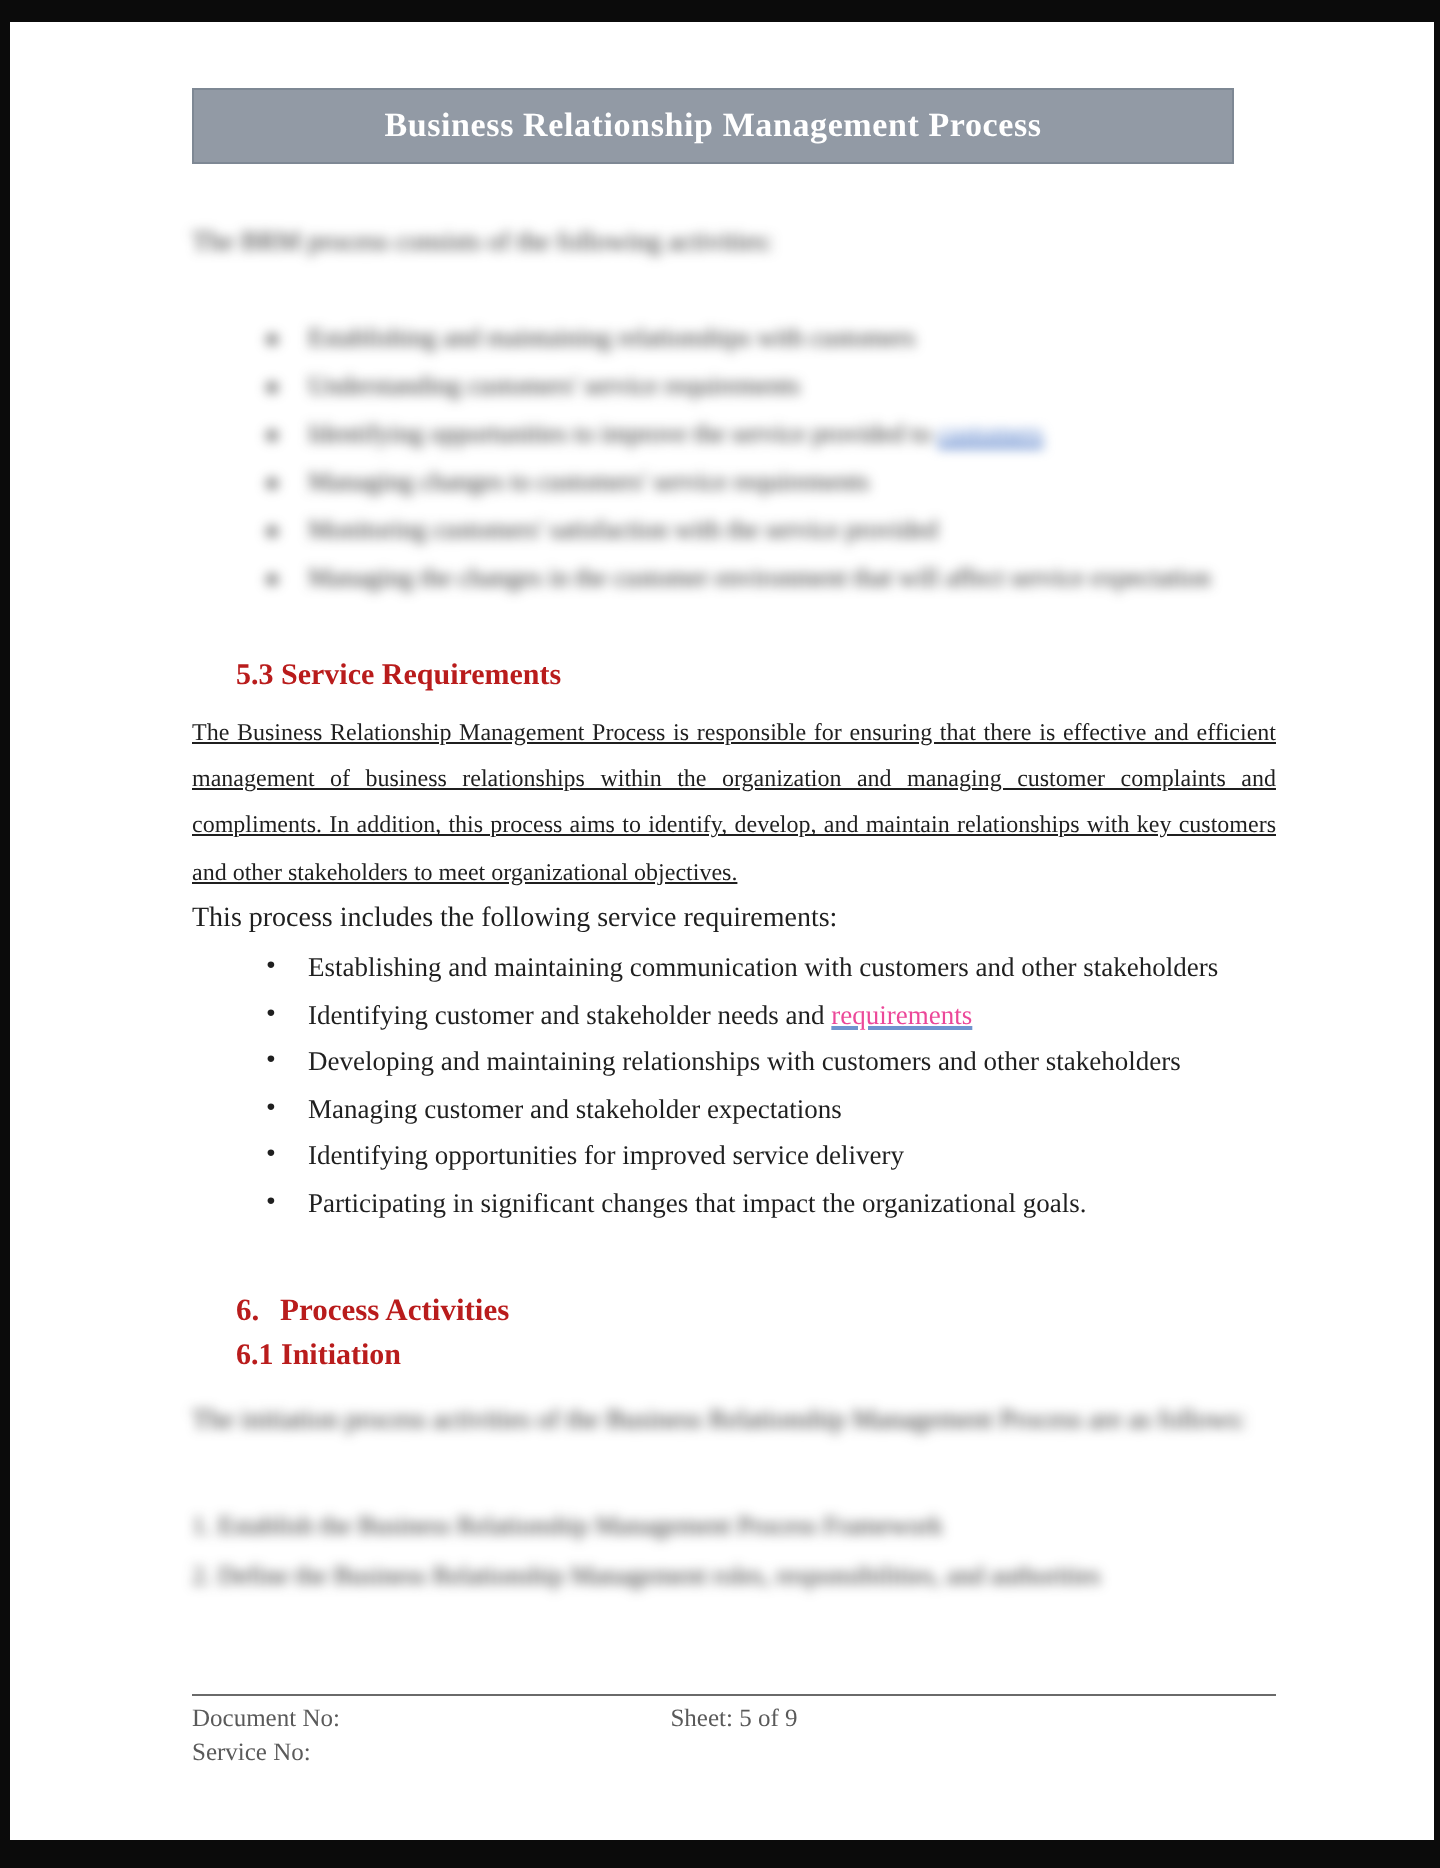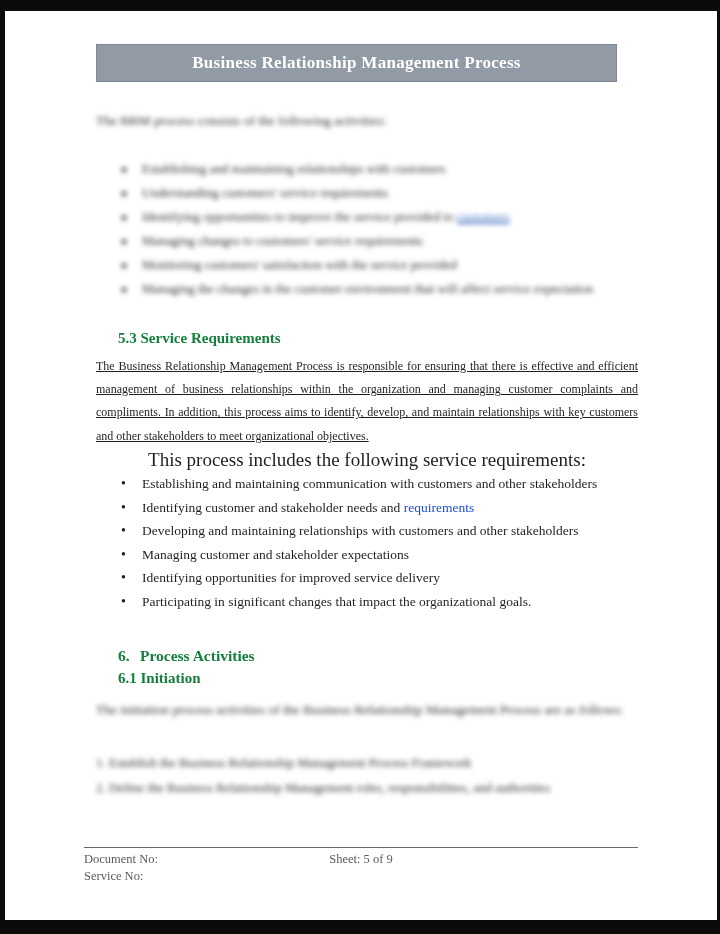--- a/index.html
+++ b/index.html
@@ -38,60 +38,60 @@
   }
 
   .blurred { filter: blur(2.8px); color: #2e2e2e; }
 
   .intro-blur {
     margin-top: 27px;
     font-size: 13.5px;
     line-height: 24px;
   }
 
-  ul.doc-list { list-style: none; margin: 4px; padding: 0; }
+  ul.doc-list { list-style: none; margin: 16px; padding: 0; }
   ul.doc-list li { position: relative; padding-left: 42px; }
 
   ul.blur-list { margin-top: 24px; }
   ul.blur-list li { line-height: 24px; font-size: 13px; }
   ul.blur-list li::before {
     content: "\2756";
     position: absolute; left: 20px; top: 1px;
     font-size: 9px; color: #2e2e2e;
   }
 
   .h2 {
-    font-weight: bold; color: #15803d;
+    font-weight: bold; color: #b91c1c;
     font-size: 15px; line-height: 22px;
   }
   .h2-53 { margin-top: 26px; padding-left: 22px; }
 
   .body-par {
     margin-top: 6px;
     font-size: 12px;
     line-height: 23.2px;
     text-align: justify;
     text-decoration: underline;
   }
   .body-lead {
-    font-size: 19px;
+    font-size: 14px;
     line-height: 23.2px;
-    text-align: center;
   }
 
   ul.bullet-list { margin-top: 1px; }
   ul.bullet-list li { line-height: 23.6px; font-size: 13.5px; }
   ul.bullet-list li::before {
     content: "\2022";
     position: absolute; left: 21px; top: 0;
     font-size: 14px; color: #1f1f1f;
   }
 
   .inline-link {
-    color: #1d4ed8;
+    color: #ec4899;
+    text-decoration: underline;
     text-decoration-color: #6f94cf;
     text-decoration-thickness: 2px;
     cursor: pointer;
   }
   .blur-link {
     color: #4472C4;
     text-decoration: underline;
     text-decoration-thickness: 2px;
     cursor: pointer;
   }
@@ -108,21 +108,21 @@
   }
   .init-steps-blur {
     margin-top: 28px;
     font-size: 13px;
     line-height: 25px;
   }
 
   
   .footer {
     position: absolute;
-    top: 836px; left: 79px; right: 79px;
+    top: 836px; left: 91px; right: 79px;
     border-top: 1px solid #6a6a6a;
     padding-top: 3px;
     font-size: 12.5px;
     color: #5a5a5a;
     line-height: 16.5px;
   }
   .footer-row { display: flex; }
   .footer-row .col { flex: 1 1 0; }
   .footer-row .col.center { text-align: center; }
   .footer-row .col.right { text-align: right; }

